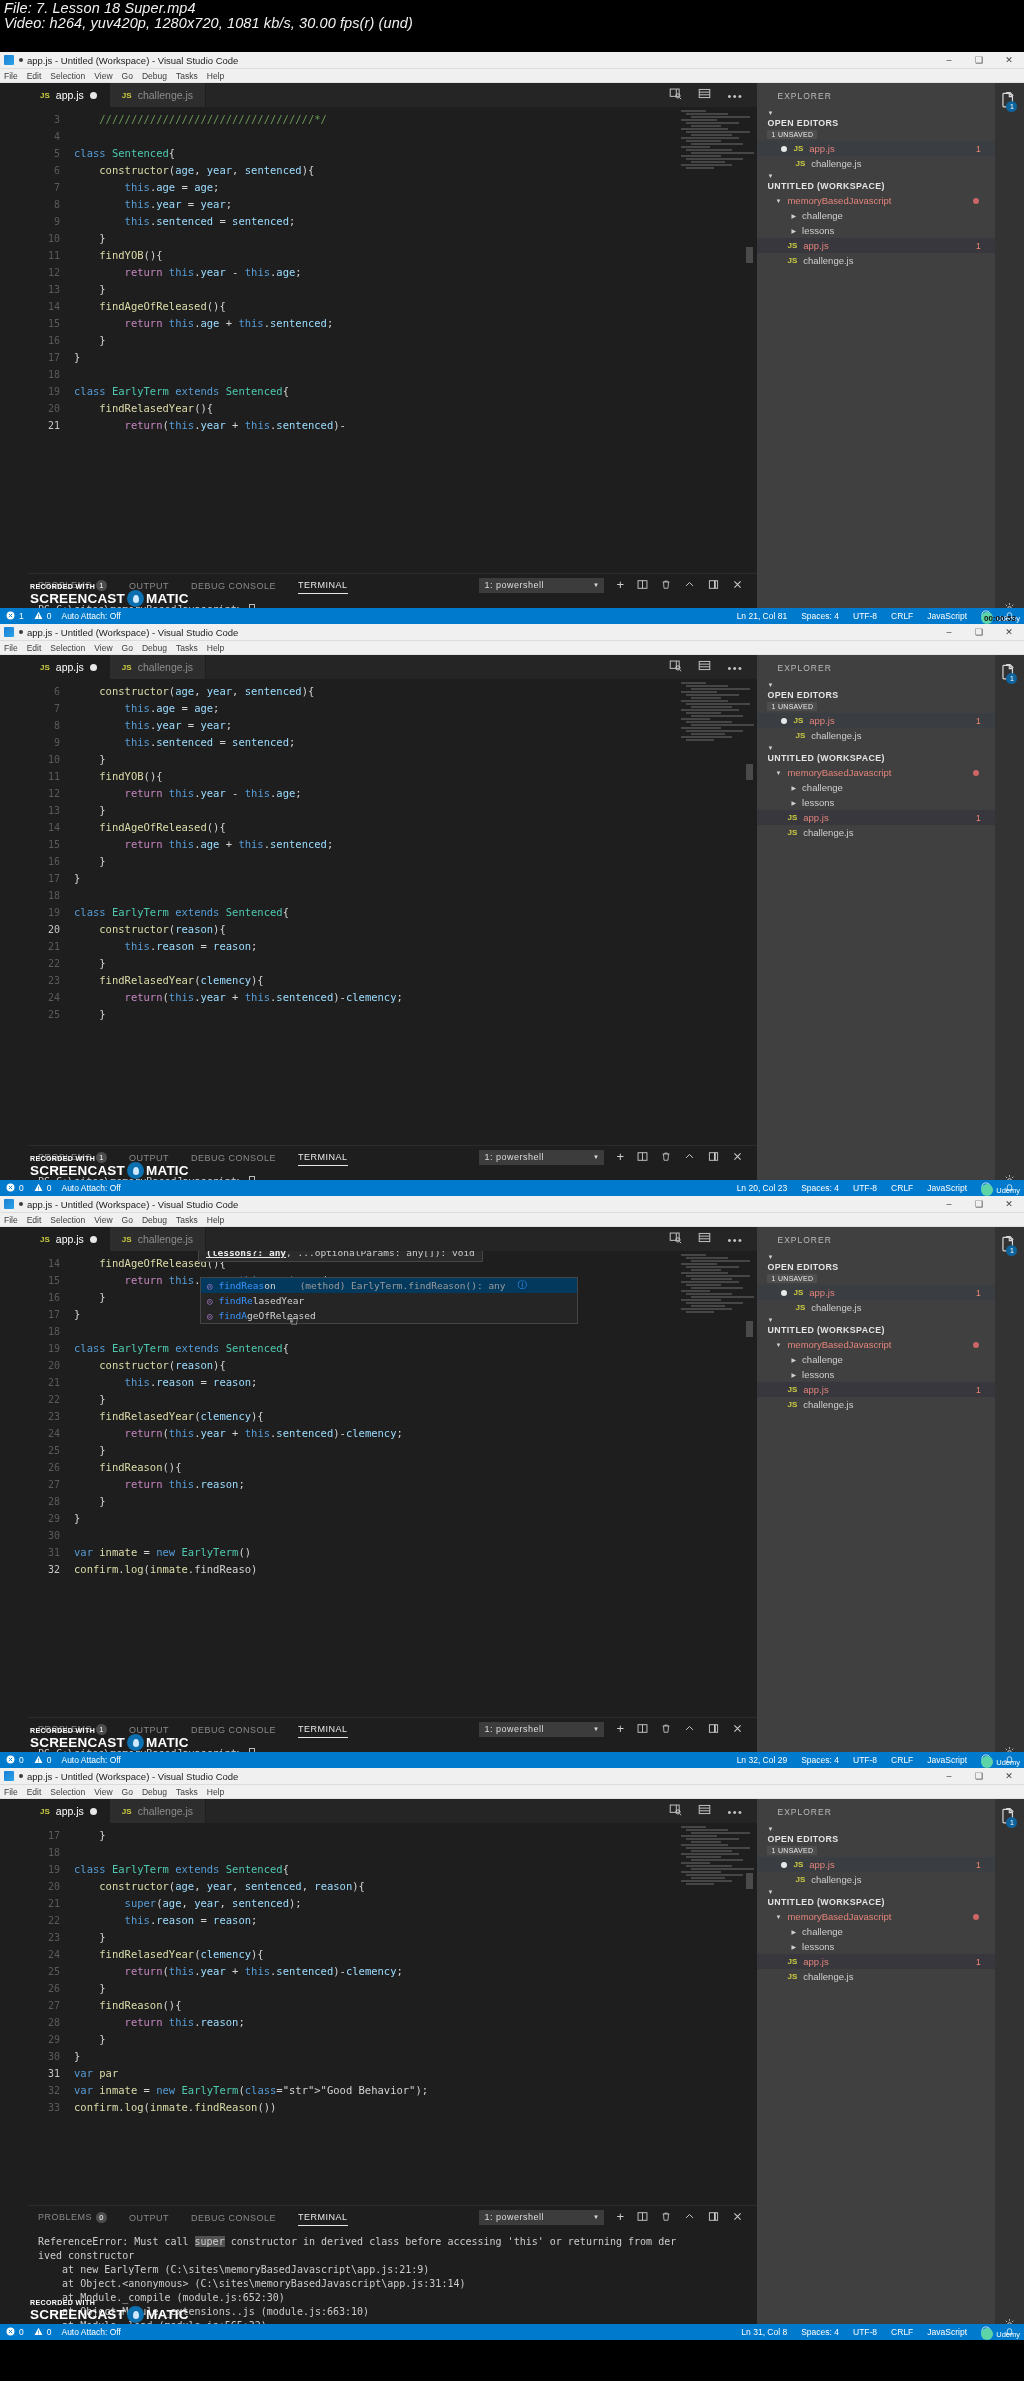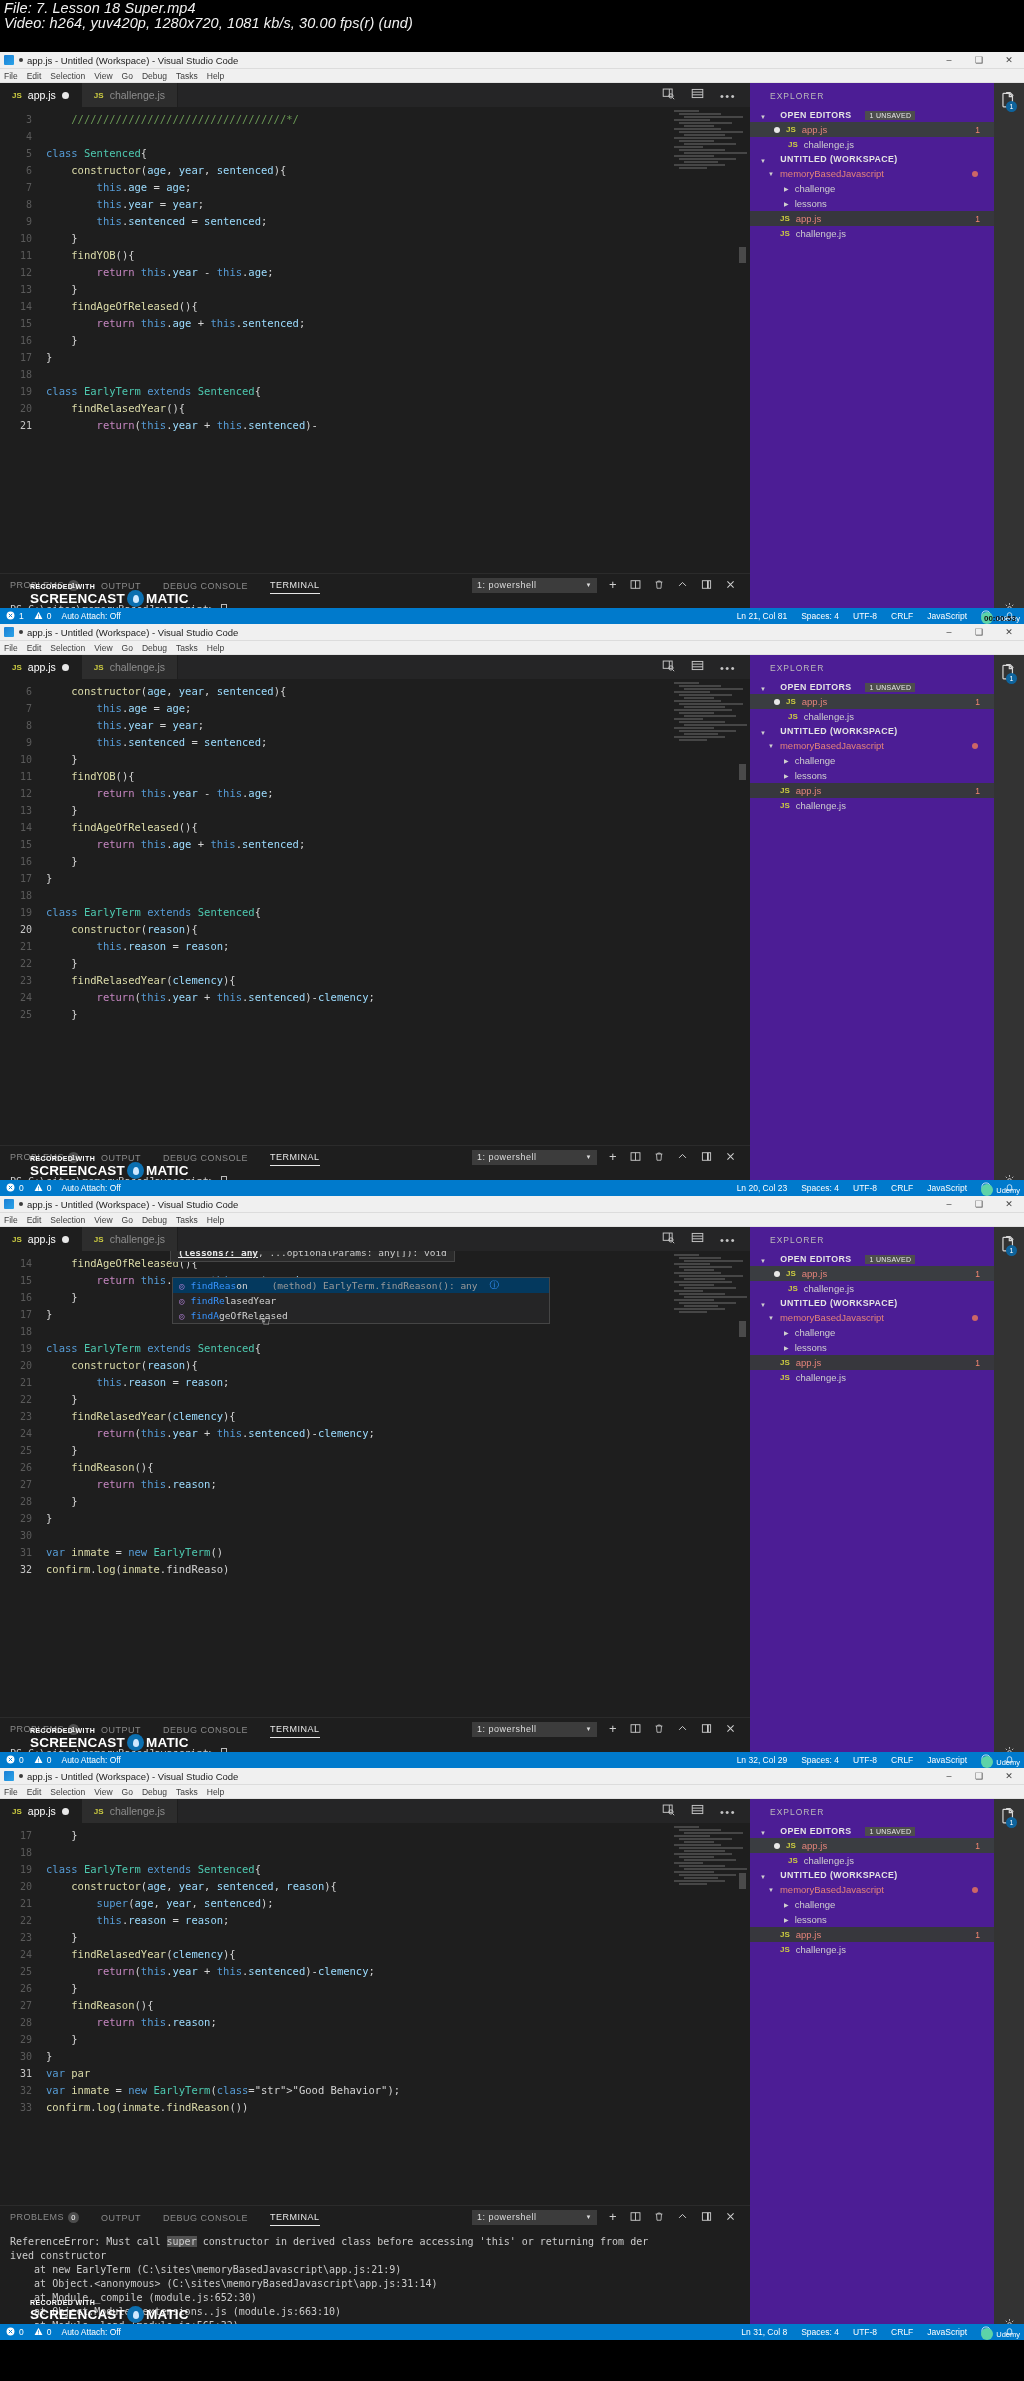--- a/index.html
+++ b/index.html
@@ -48,21 +48,21 @@
             font-size:9px; color:#444; }
 
   
   .menubar {
     height:14px; background:#f0f0f0; color:#3c3c3c;
     display:flex; align-items:center; font-size:8.5px; padding-left:4px; gap:9px;
     border-bottom:1px solid #e2e2e2;
   }
 
   
-  .vsbody { display:flex; height:calc(100% - 31px); }
+  .vsbody { display:flex; height:calc(100% - 31px);padding-left:28px; }
 
   
   .editorcol { width:750px; display:flex; flex-direction:column; background:#1e1e1e; position:relative; }
 
   .tabsrow { height:24px; background:#252526; display:flex; align-items:stretch; position:relative; }
   .tab { display:flex; align-items:center; gap:6px; padding:0 12px; font-size:10.5px;
          color:#8d8d8d; background:#2d2d2d; border-right:1px solid #1e1e1e; }
   .tab.active { background:#1e1e1e; color:#ffffff; }
   .ji { color:#cbcb41; font-size:8px; font-weight:bold; font-family:"Liberation Sans",sans-serif; }
   .dirty { width:7px; height:7px; border-radius:50%; background:#e8e8e8; display:inline-block; }
@@ -100,24 +100,24 @@
   .termsel { margin-left:auto; display:flex; align-items:center; gap:12px; }
   .selbox { width:125px; height:15px; background:#3c3c3c; color:#ddd; font-size:9px;
             display:flex; align-items:center; padding:0 5px; position:relative; }
   .selbox .caret { margin-left:auto; font-size:6px; }
   .termicons { display:flex; gap:13px; color:#cfcfcf; font-size:11px; padding-right:4px;}
   .termbody { font-family:"DejaVu Sans Mono", monospace; font-size:10px; line-height:14px;
               color:#ccc; padding:7px 10px; white-space:pre-wrap; }
   .caretblk { display:inline-block; width:6px; height:11px; border:1px solid #bbb; vertical-align:-2px;}
 
   
-  .sidebar { width:244px; background:#4c1d95; font-size:10px; color:#cfcfcf; position:relative; }
+  .sidebar { width:244px; background:#404040; font-size:10px; color:#cfcfcf; position:relative; }
   .sbtitle { padding:8px 0 7px 20px; font-size:8.5px; letter-spacing:1px; color:#bbbbbb; }
-  .sec { display:flex; align-items:flex-end; gap:14px; padding:2px 0 2px 10px;
-         font-size:8.8px; font-weight:bold; letter-spacing:.4px; color:#e4e4e4; }
+  .sec { display:flex; align-items:flex-start; gap:2px; padding:2px 0 2px 10px;
+         font-size:8.8px; font-weight:bold; letter-spacing:.4px; color:#e4e4e4;flex-direction:column; }
   .arrow { font-size:6px; color:#cfcfcf; display:inline-block; }
   .tagu { background:#4d4d4d; color:#e8e8e8; font-size:7px; padding:1px 4px; font-weight:normal; letter-spacing:.3px;}
   .row { display:flex; align-items:center; gap:6px; height:15px; padding-left:24px; font-size:9.5px; color:#cfcfcf;}
   .row.sel { background:#37373d; }
   .row.act { background:#3a3d41; }
   .row .rdot { width:6px; height:6px; border-radius:50%; background:#e8e8e8; flex:none;}
   .row .cnt { margin-left:auto; padding-right:14px; color:#f48771; font-size:8.5px;}
   .red { color:#e3837a; }
   .reddot { width:6px; height:6px; border-radius:50%; background:#cc6666; margin-left:auto; margin-right:16px;}
 

